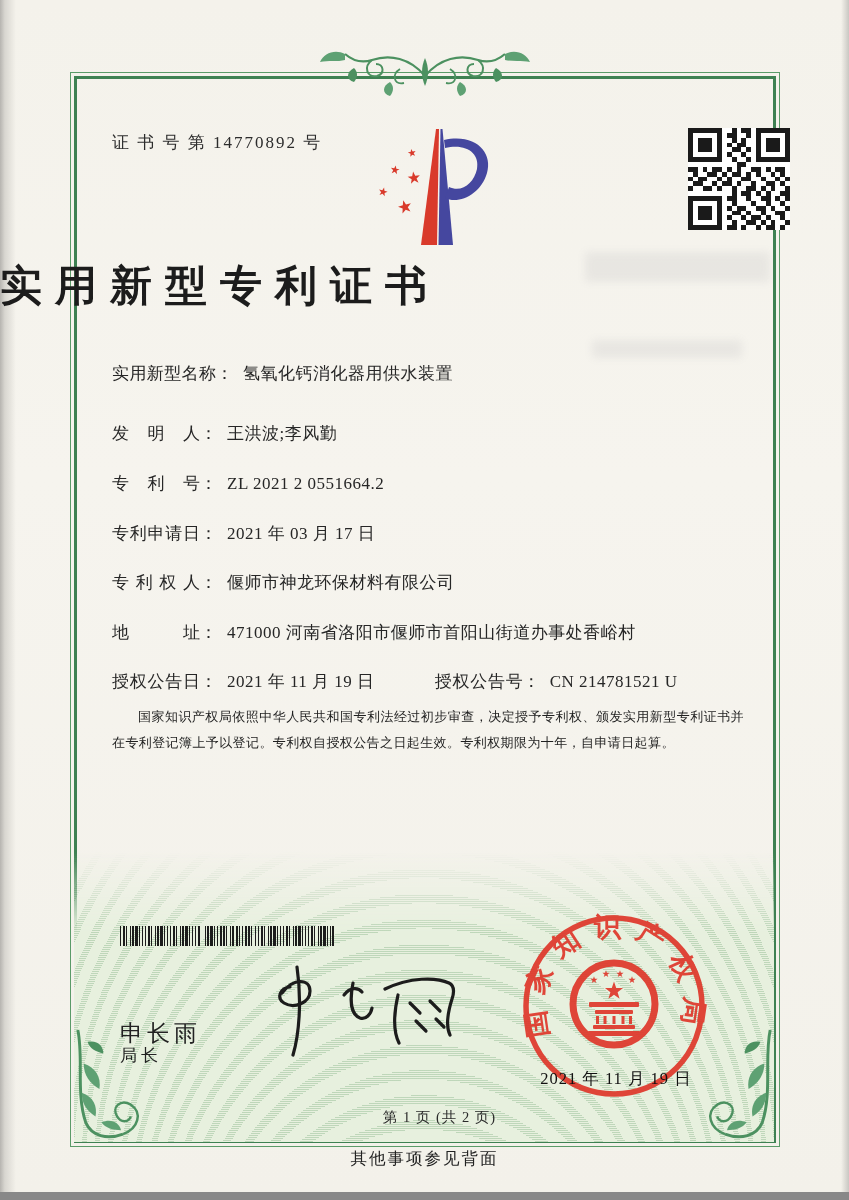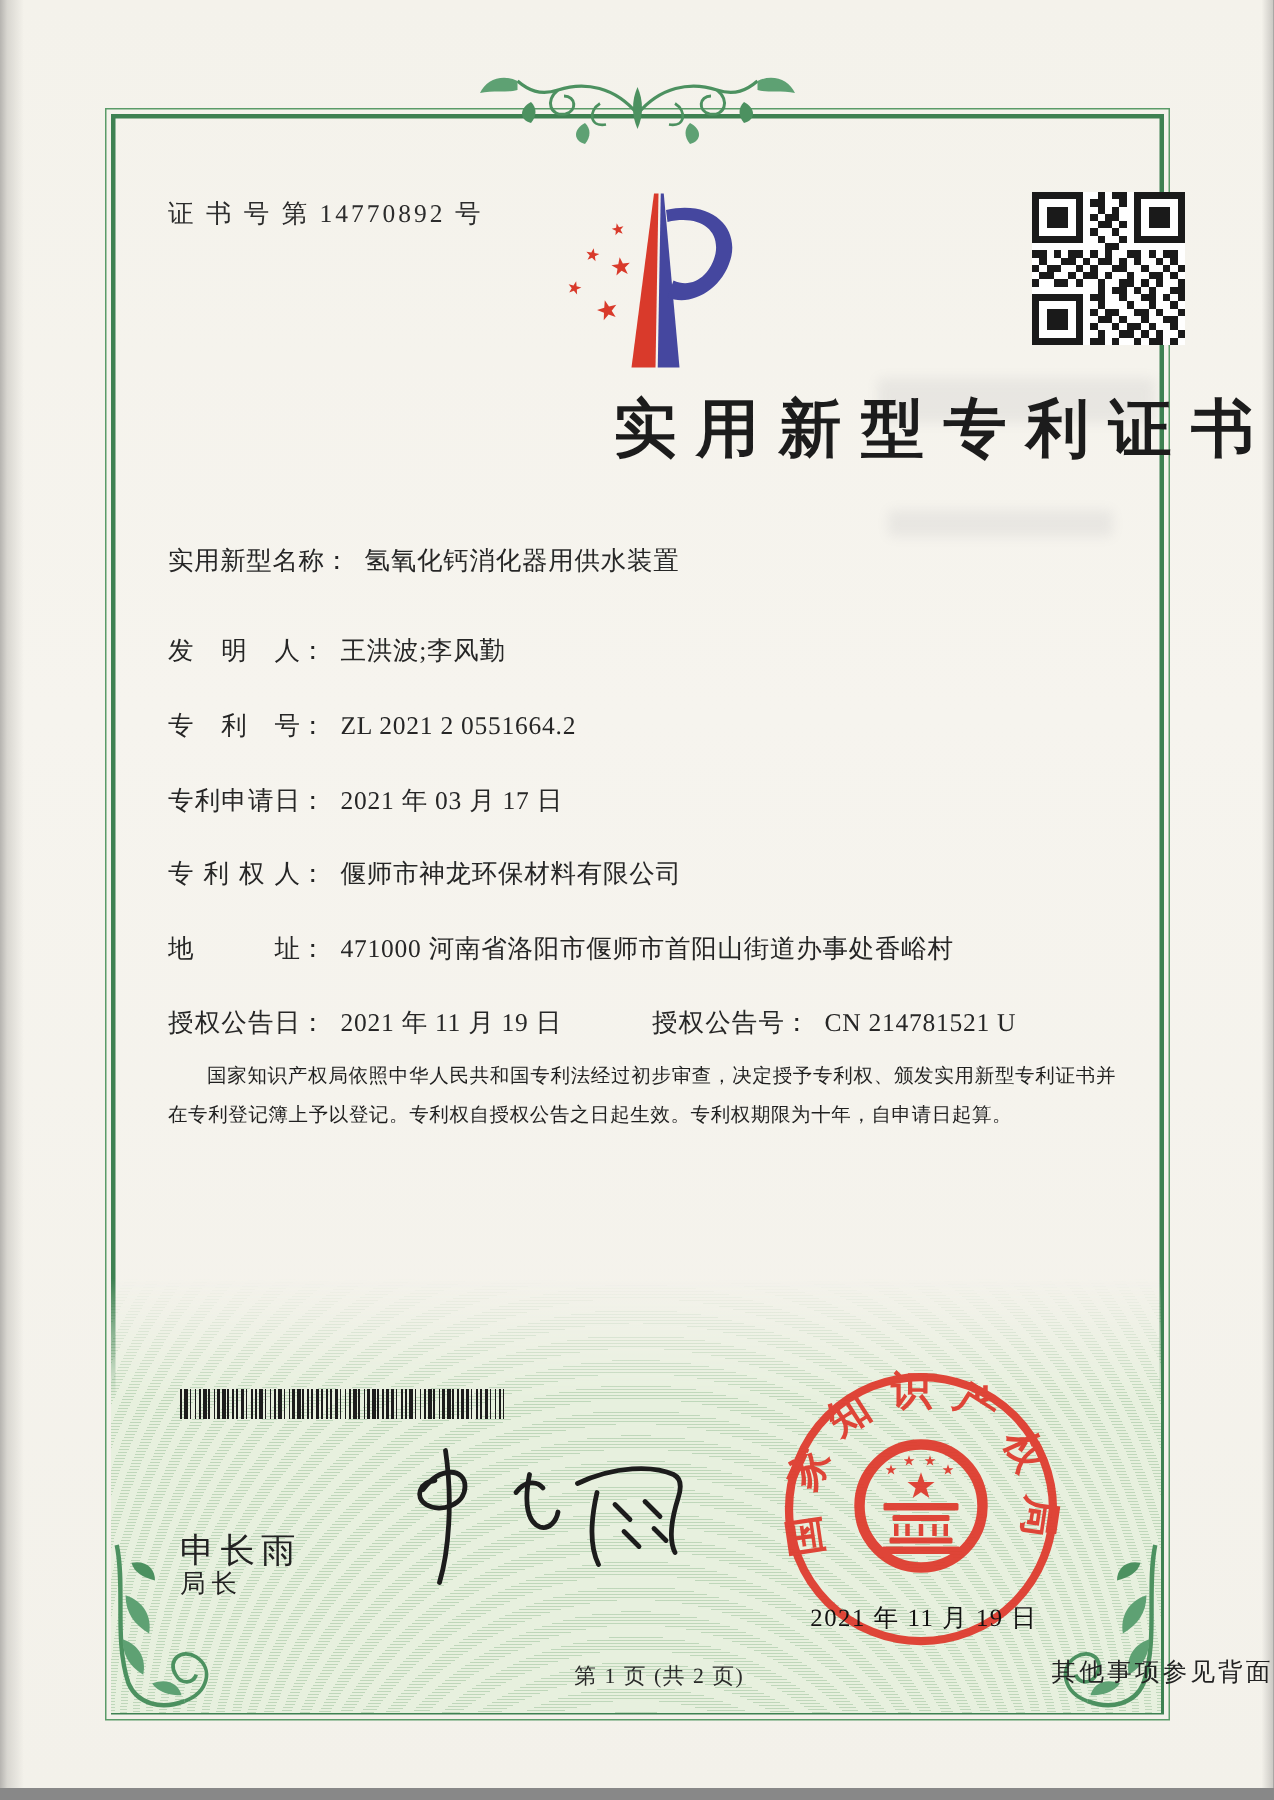--- a/index.html
+++ b/index.html
@@ -26,21 +26,21 @@
       repeating-radial-gradient(140% 100% at 50% 230%,rgba(108,163,112,.33) 0 1.2px,rgba(108,163,112,0) 1.2px 6.5px),
       #e7f0de;
     -webkit-mask-image:linear-gradient(to bottom,transparent 0,#000 80px);
     mask-image:linear-gradient(to bottom,transparent 0,#000 80px);}
 
   .cert-no{position:absolute;left:112px;top:131px;font-size:17px;letter-spacing:2px;color:#2c2c2c;}
 
   .logo{position:absolute;left:366px;top:124px;width:130px;height:126px;}
   .qr{position:absolute;left:688px;top:128px;width:102px;height:102px;}
 
-  .title{position:absolute;left:0;top:258px;width:849px;text-align:right;
+  .title{position:absolute;left:0;top:258px;width:849px;text-align:left;
     font-size:42px;font-weight:bold;letter-spacing:13px;color:#1c1c1c;}
 
   .fields{position:absolute;left:112px;top:358px;width:640px;font-size:17px;color:#262626;}
   .frow{position:absolute;left:0;white-space:nowrap;}
   .flabel{display:inline-block;width:88px;text-align:justify;text-align-last:justify;vertical-align:top;}
   .flabel.wide{width:104px;font-family:Liberation Serif, serif;}
   .fcolon{display:inline-block;}
   .fvalue{display:inline-block;margin-left:10px;letter-spacing:.5px;}
   .gap{display:inline-block;width:60px;}
 
@@ -58,21 +58,21 @@
   .sig-title{position:absolute;left:120px;top:1044px;font-size:17px;letter-spacing:4px;color:#222;}
   .sig-name{position:absolute;left:120px;top:1018px;font-size:23px;letter-spacing:4px;color:#222;}
   .signature{position:absolute;left:252px;top:960px;width:215px;height:102px;}
 
   .seal{position:absolute;left:518px;top:910px;width:192px;height:192px;opacity:.93;}
   .seal-date{position:absolute;left:523px;top:1068px;width:186px;text-align:center;
     font-size:16.5px;letter-spacing:1px;color:#111;}
 
   .page-info{position:absolute;left:0;top:1108px;width:849px;text-align:center;
     font-size:14.5px;color:#2a2a2a;letter-spacing:1px;padding-left:15px;}
-  .back-note{position:absolute;left:0;top:1104px;width:849px;text-align:right;
+  .back-note{position:absolute;left:0;top:1148px;width:849px;text-align:center;
     font-size:16.5px;color:#222;letter-spacing:2px;}
 
   .ornament-top{position:absolute;left:300px;top:46px;width:250px;height:54px;}
   .corner-fl{position:absolute;width:108px;height:116px;}
   .corner-fl.bl{left:68px;top:1028px;}
   .corner-fl.br{left:672px;top:1028px;transform:scaleX(-1);}
 
   .bleed{position:absolute;background:#7a7a85;filter:blur(4px);opacity:.10;border-radius:3px;}
   .bleed.b1{left:585px;top:252px;width:185px;height:30px;}
   .bleed.b2{left:592px;top:340px;width:150px;height:18px;}

